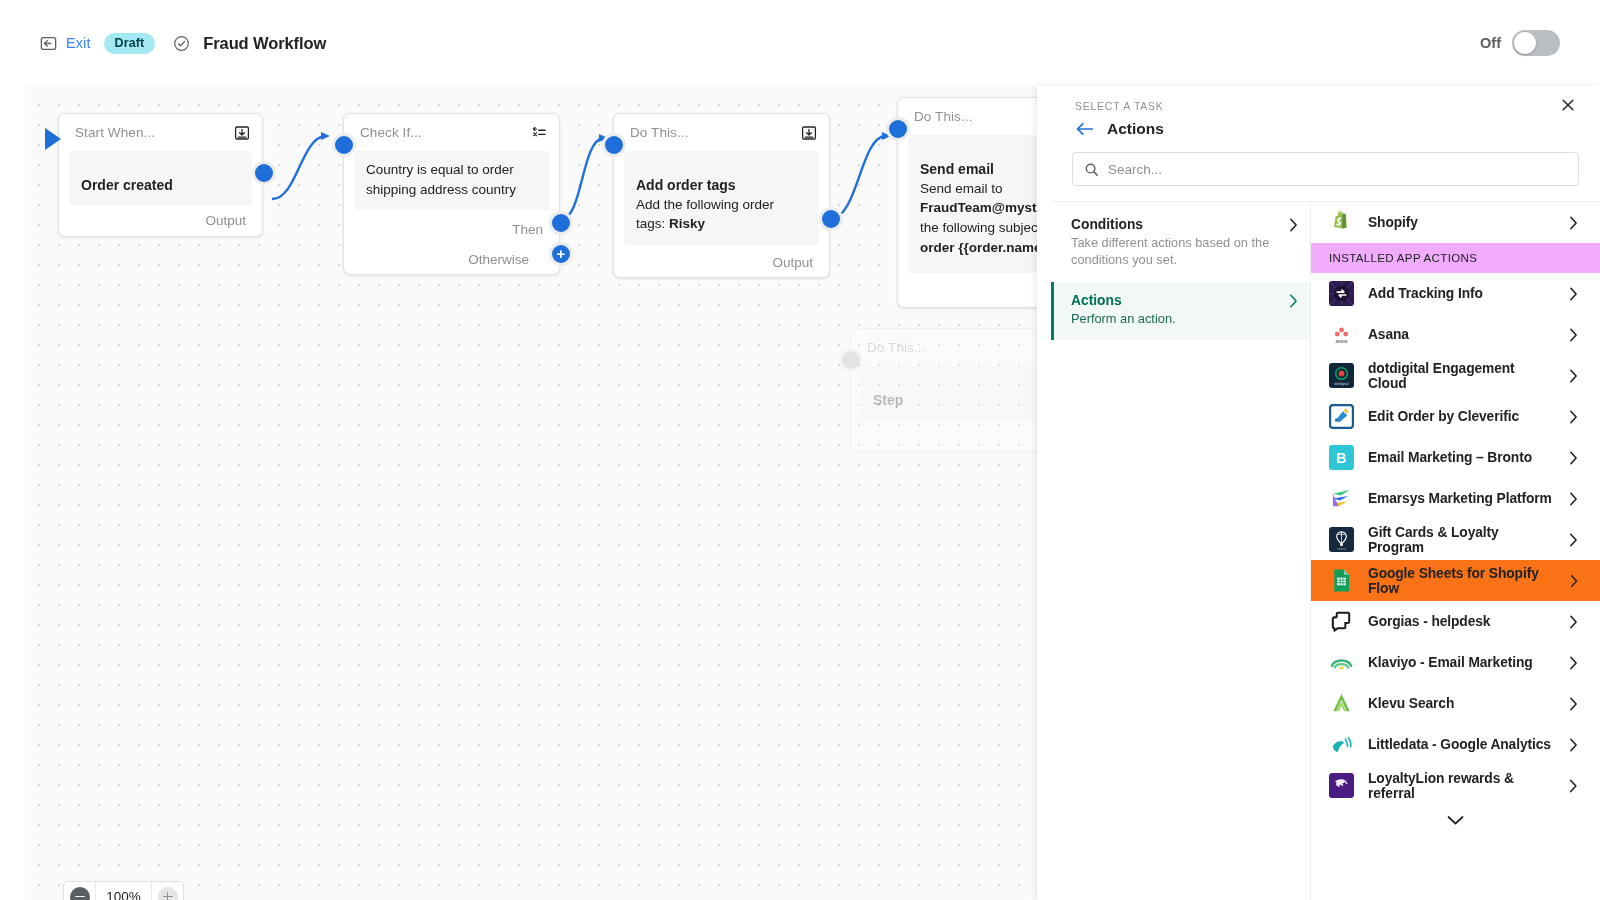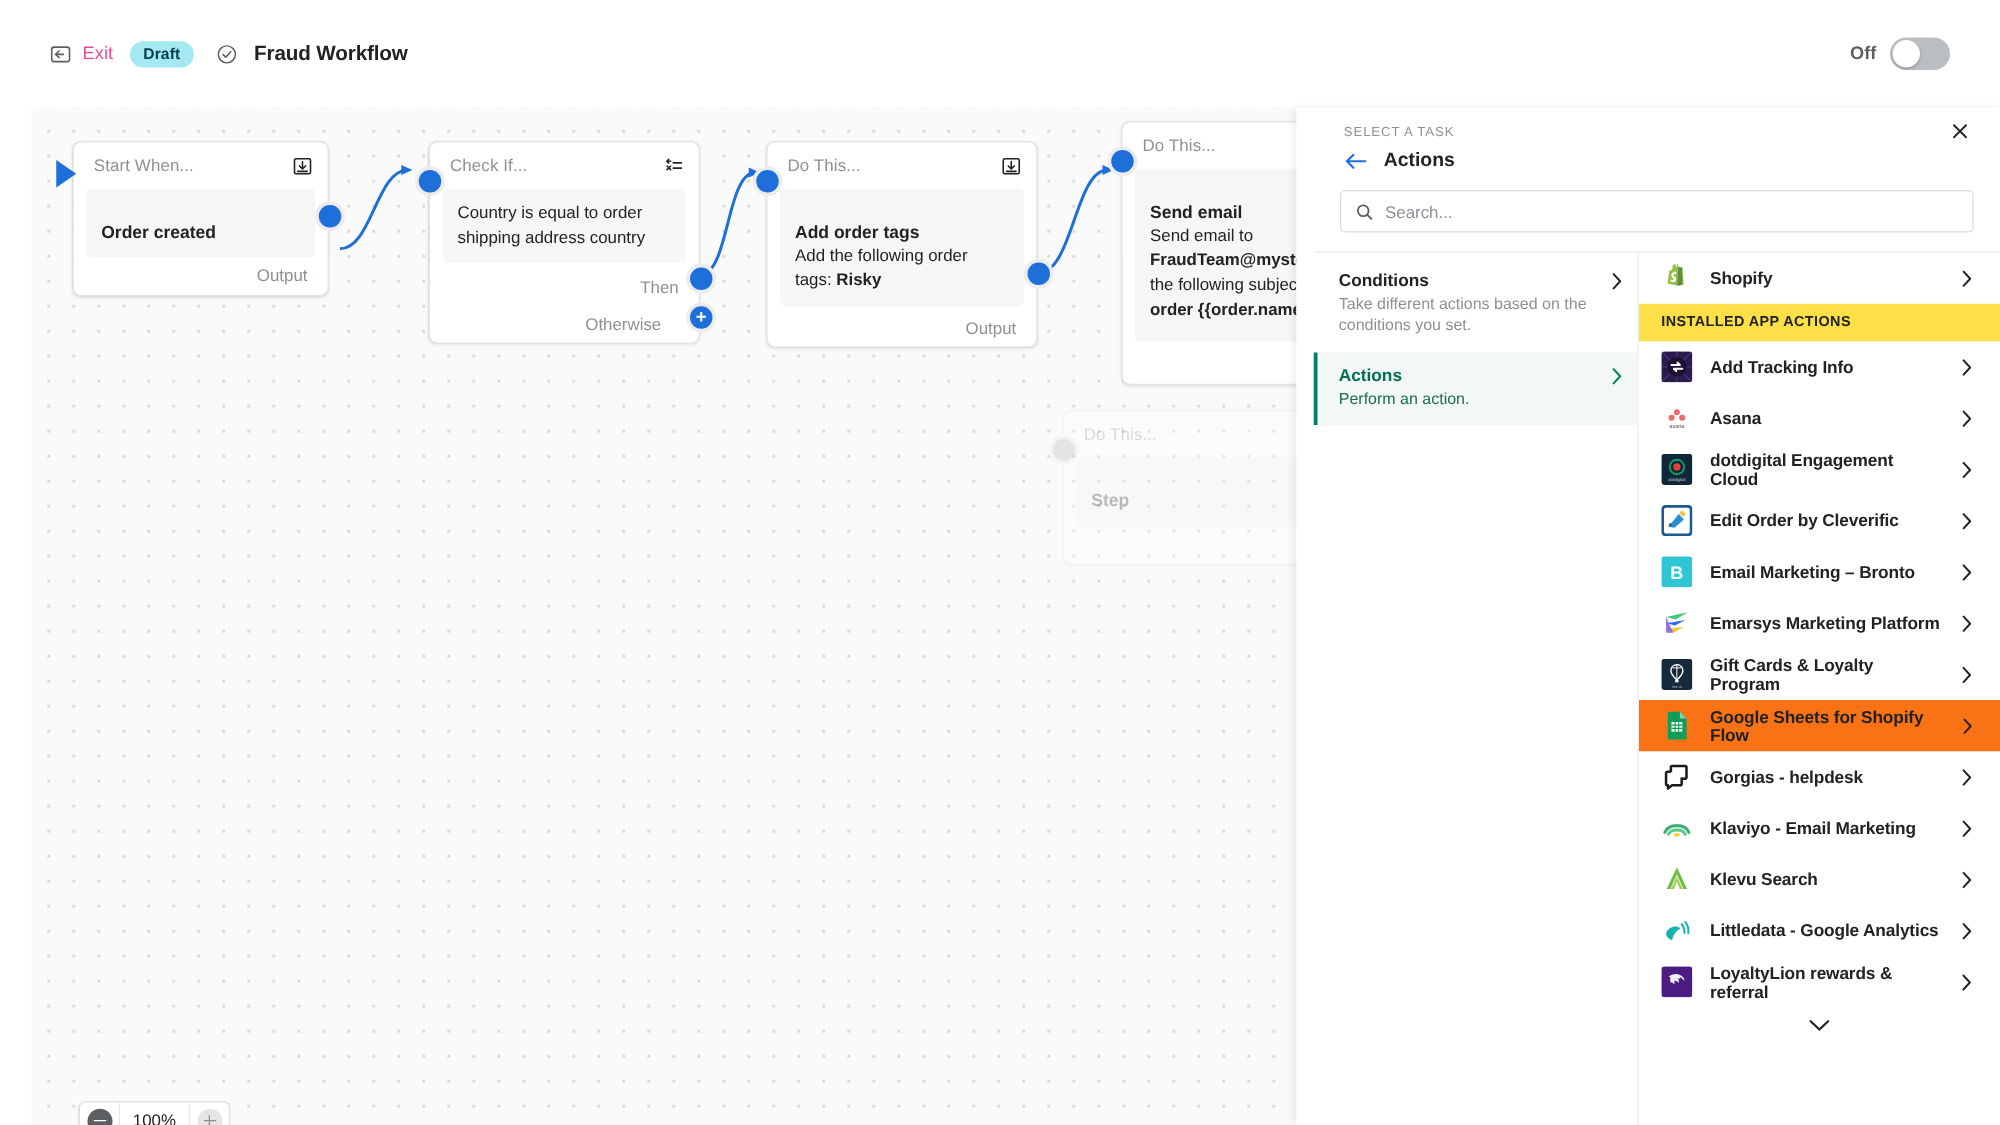--- a/index.html
+++ b/index.html
@@ -11,21 +11,21 @@
   .app { position: relative; width: 1600px; height: 900px; }
 
   
   .topbar {
     position: absolute; left: 0; top: 0; width: 1600px; height: 86px;
     background: #ffffff; display: flex; align-items: center;
   }
   .topbar-left { display: flex; align-items: center; padding-left: 40px; gap: 13px; }
   .exit-btn { display: flex; align-items: center; gap: 9px; cursor: pointer; }
   .exit-icon { width: 17px; height: 17px; display: block; }
-  .exit-label { font-size: 14.5px; color: #ec4899; letter-spacing: .1px; }
+  .exit-label { font-size: 14.5px; color: #3b82f6; letter-spacing: .1px; }
   .draft-badge {
     background: #a4e8f2; color: #00414e; font-size: 12.5px; font-weight: 700;
     border-radius: 11px; padding: 3px 11px 4px; letter-spacing: .1px;
   }
   .check-icon { width: 17px; height: 17px; display:block; margin-left: 5px;}
   .wf-title { font-size: 16.5px; font-weight: 700; color: #202223; letter-spacing: -.1px; }
   .topbar-right {
     margin-left: auto; display: flex; align-items: center; gap: 11px; padding-right: 40px;
   }
   .off-label { font-size: 14.5px; font-weight: 700; color: #5c5f62; }
@@ -152,21 +152,21 @@
   .app-row {
     height: 41px; display: flex; align-items: center; gap: 14px;
     padding: 0 22px 0 18px; position: relative; cursor: pointer;
   }
   .app-row.hl { background: #f97316; }
   .app-icon { width: 25px; height: 25px; flex: 0 0 25px; border-radius: 3px; overflow: hidden; }
   .app-label { font-size: 13.8px; font-weight: 700; color: #202223; letter-spacing: -.1px;}
   .app-chev { margin-left: auto; width: 9px; height: 14px; }
   .section-head {
     height: 30px; display: flex; align-items: center; padding: 0 18px;
-    background: #fde047; font-size: 11.5px; font-weight: 700; color: #202223;
+    background: #f0abfc; font-size: 11.5px; font-weight: 400; color: #202223;
     letter-spacing: .35px;
   }
   .scroll-down {
     height: 28px; display:flex; align-items:center; justify-content:center; cursor:pointer;
   }
 </style>
 </head>
 <body>
 
 <div class="app">

